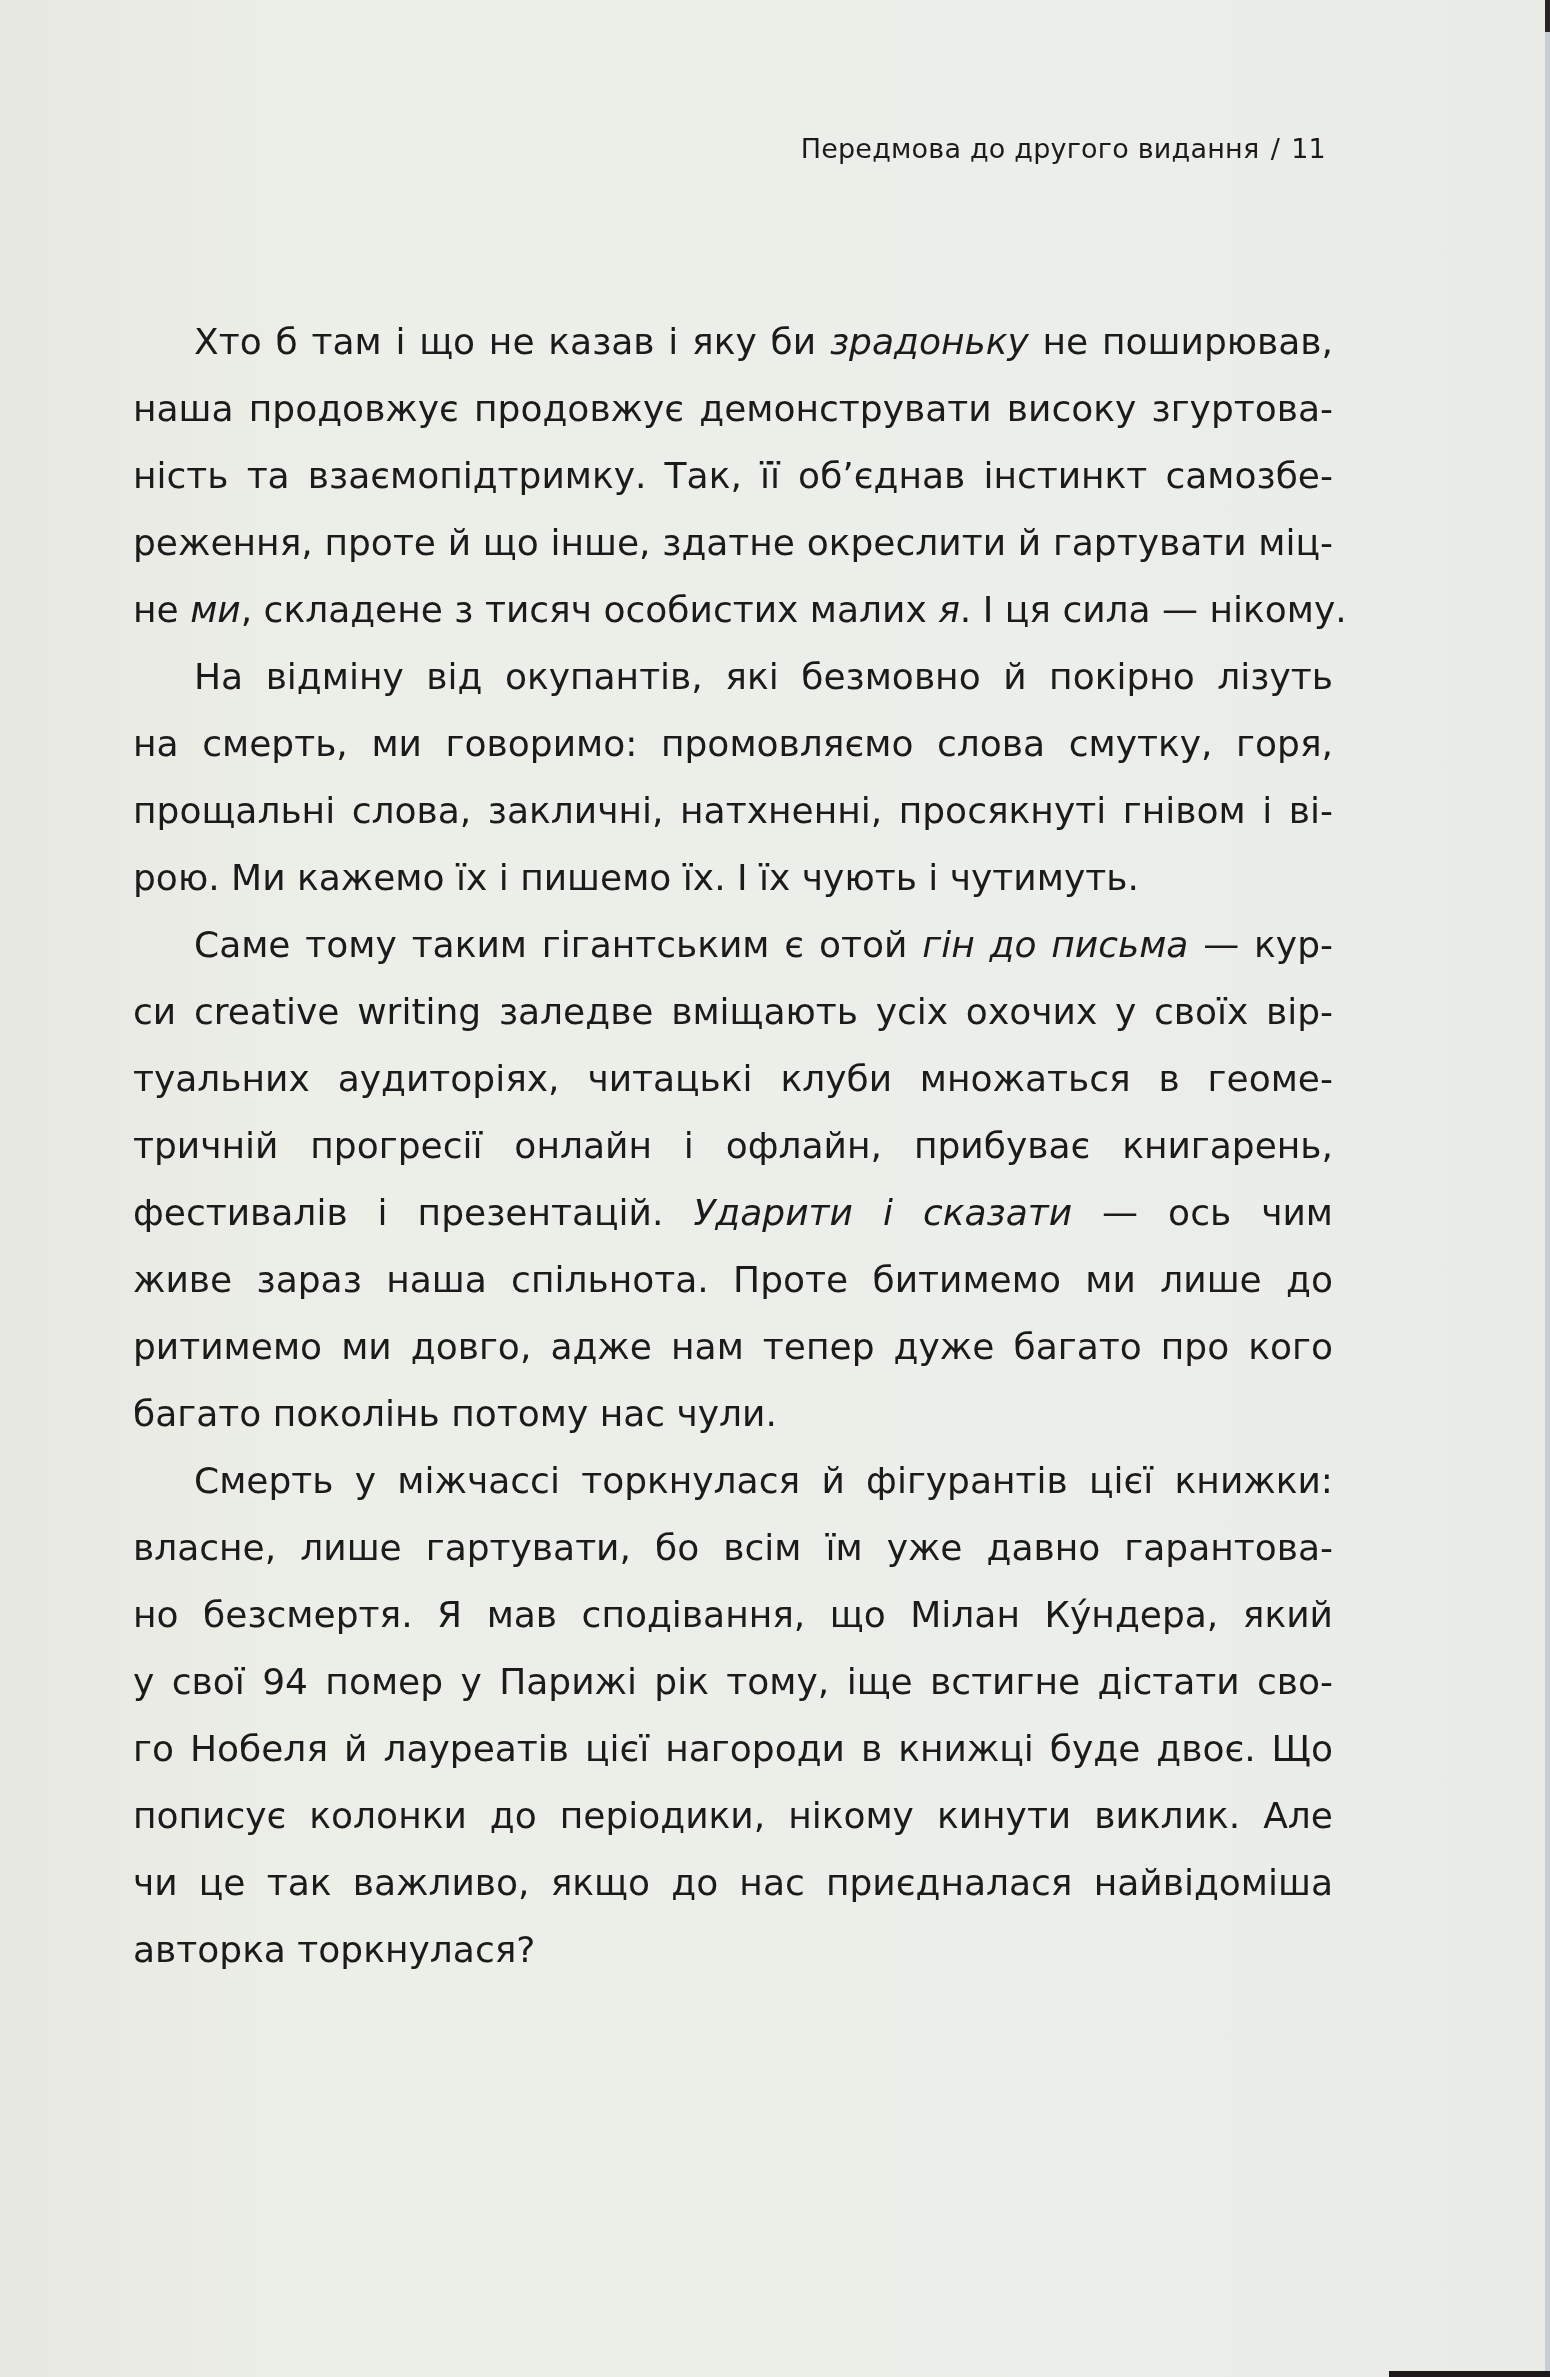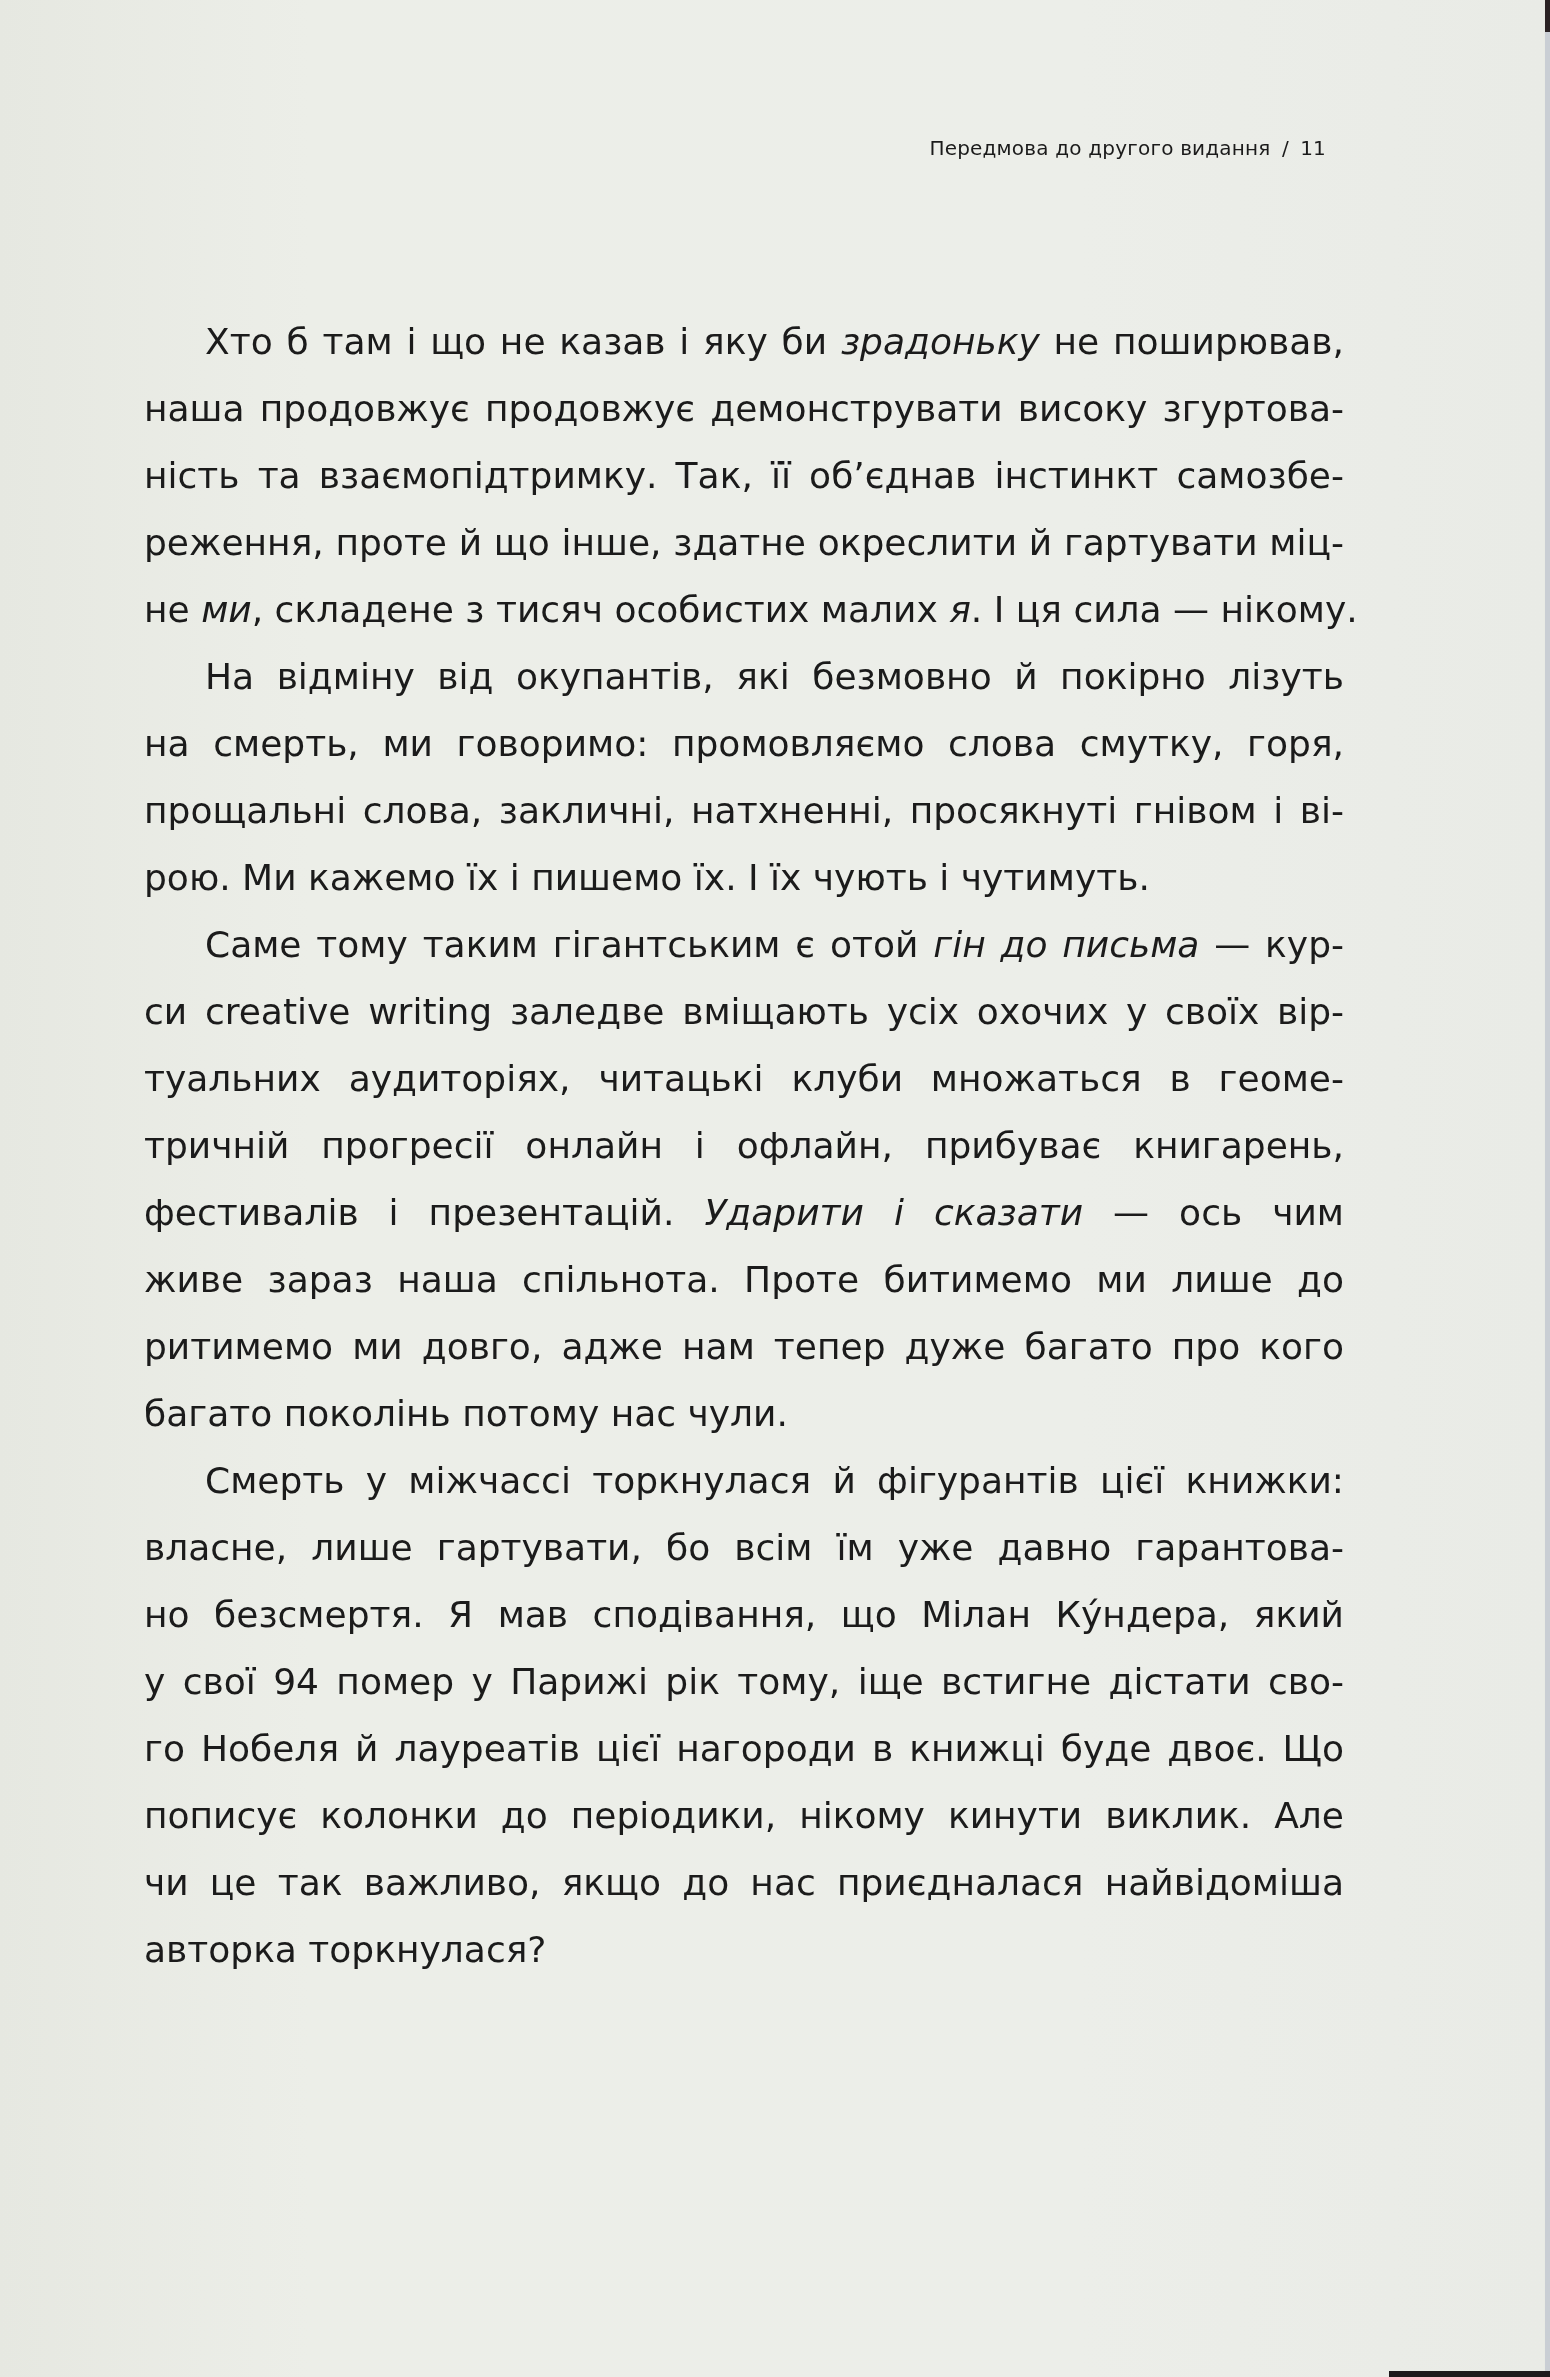--- a/index.html
+++ b/index.html
@@ -44,31 +44,31 @@
       right: 0;
       bottom: 0;
       width: 162px;
       height: 6.5px;
       background: #1e1a1c;
     }
     .running-head {
       position: absolute;
       top: 129px;
       right: 218px;
-      font-size: 20px;
+      font-size: 27px;
       line-height: 39px;
       letter-spacing: 0.2px;
       white-space: nowrap;
     }
     .running-head .sep {
       margin: 0 11.3px;
     }
     .text-block {
       position: absolute;
-      left: 144px;
+      left: 133px;
       top: 308px;
       width: 1200px;
       font-size: 36px;
       line-height: 67px;
     }
     .line {
       display: block;
       height: 67px;
       white-space: nowrap;
       text-align: justify;

